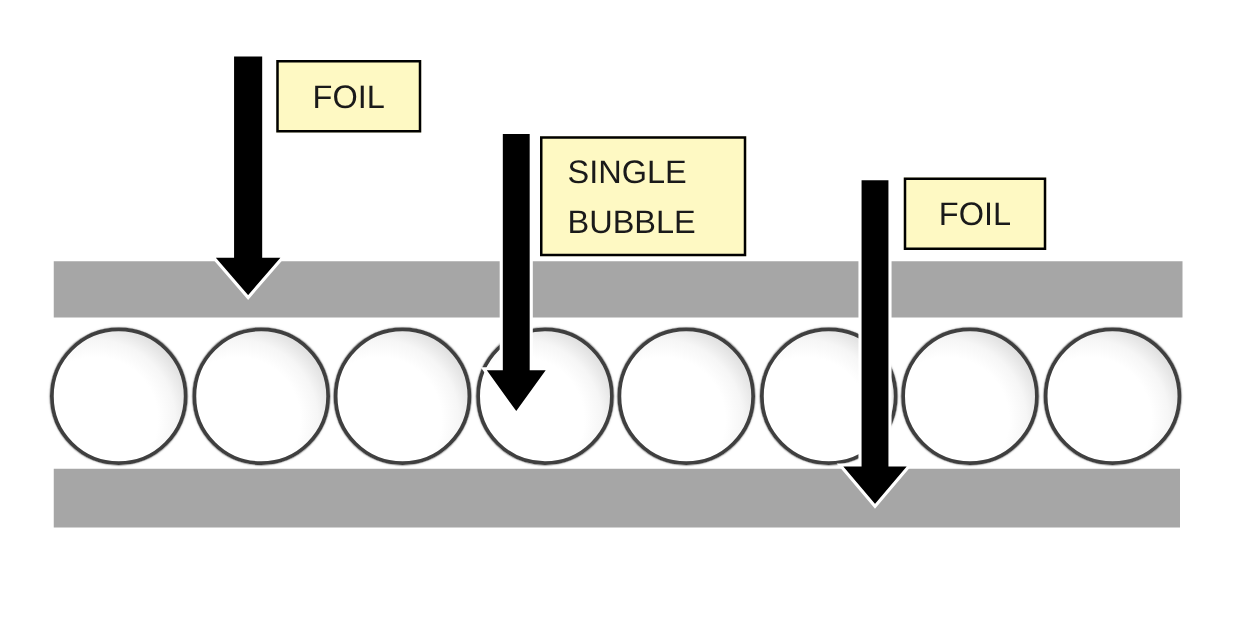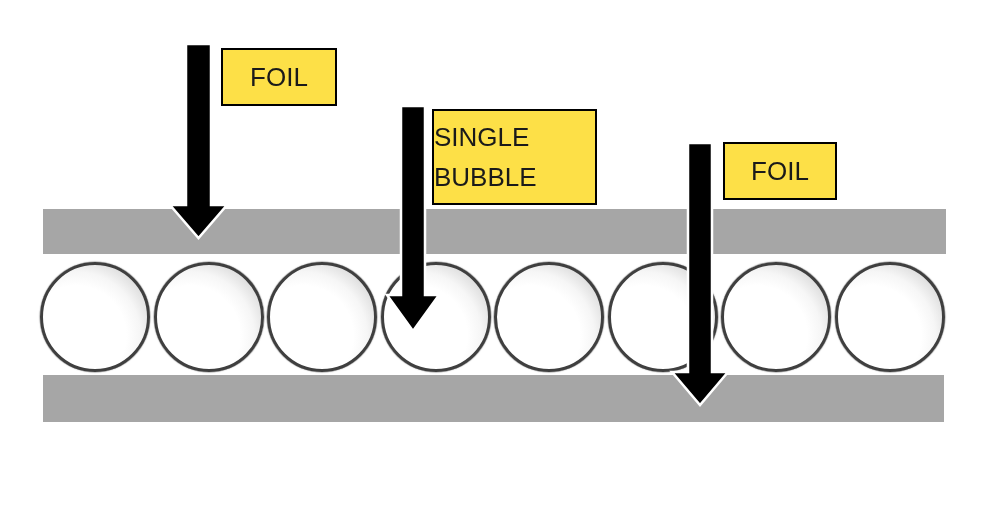--- a/index.html
+++ b/index.html
@@ -64,38 +64,39 @@
     fill: var(--arrow-black, #000000);
     stroke: #ffffff;
     stroke-width: 2.5;
     stroke-linejoin: miter;
   }
 
   
   .label-box {
     position: absolute;
     box-sizing: border-box;
-    background: #fde047;
+    background: #fef9c3;
     border: 2px solid var(--label-border, #000000);
     color: var(--label-text, #1a1a1a);
     font-size: 26px;
     line-height: 40px;
     display: flex;
     align-items: center;
     justify-content: center;
     white-space: pre-line;
   }
   .label-box.foil-left {
     left: 221px; top: 48px;
     width: 116px; height: 58px;
   }
   .label-box.single-bubble {
     left: 432px; top: 109px;
     width: 165px; height: 96px;
     justify-content: flex-start;
+    padding-left: 20px;
   }
   .label-box.foil-right {
     left: 723px; top: 142px;
     width: 114px; height: 58px;
   }
 </style>
 </head>
 <body>
 
 <div class="canvas">

